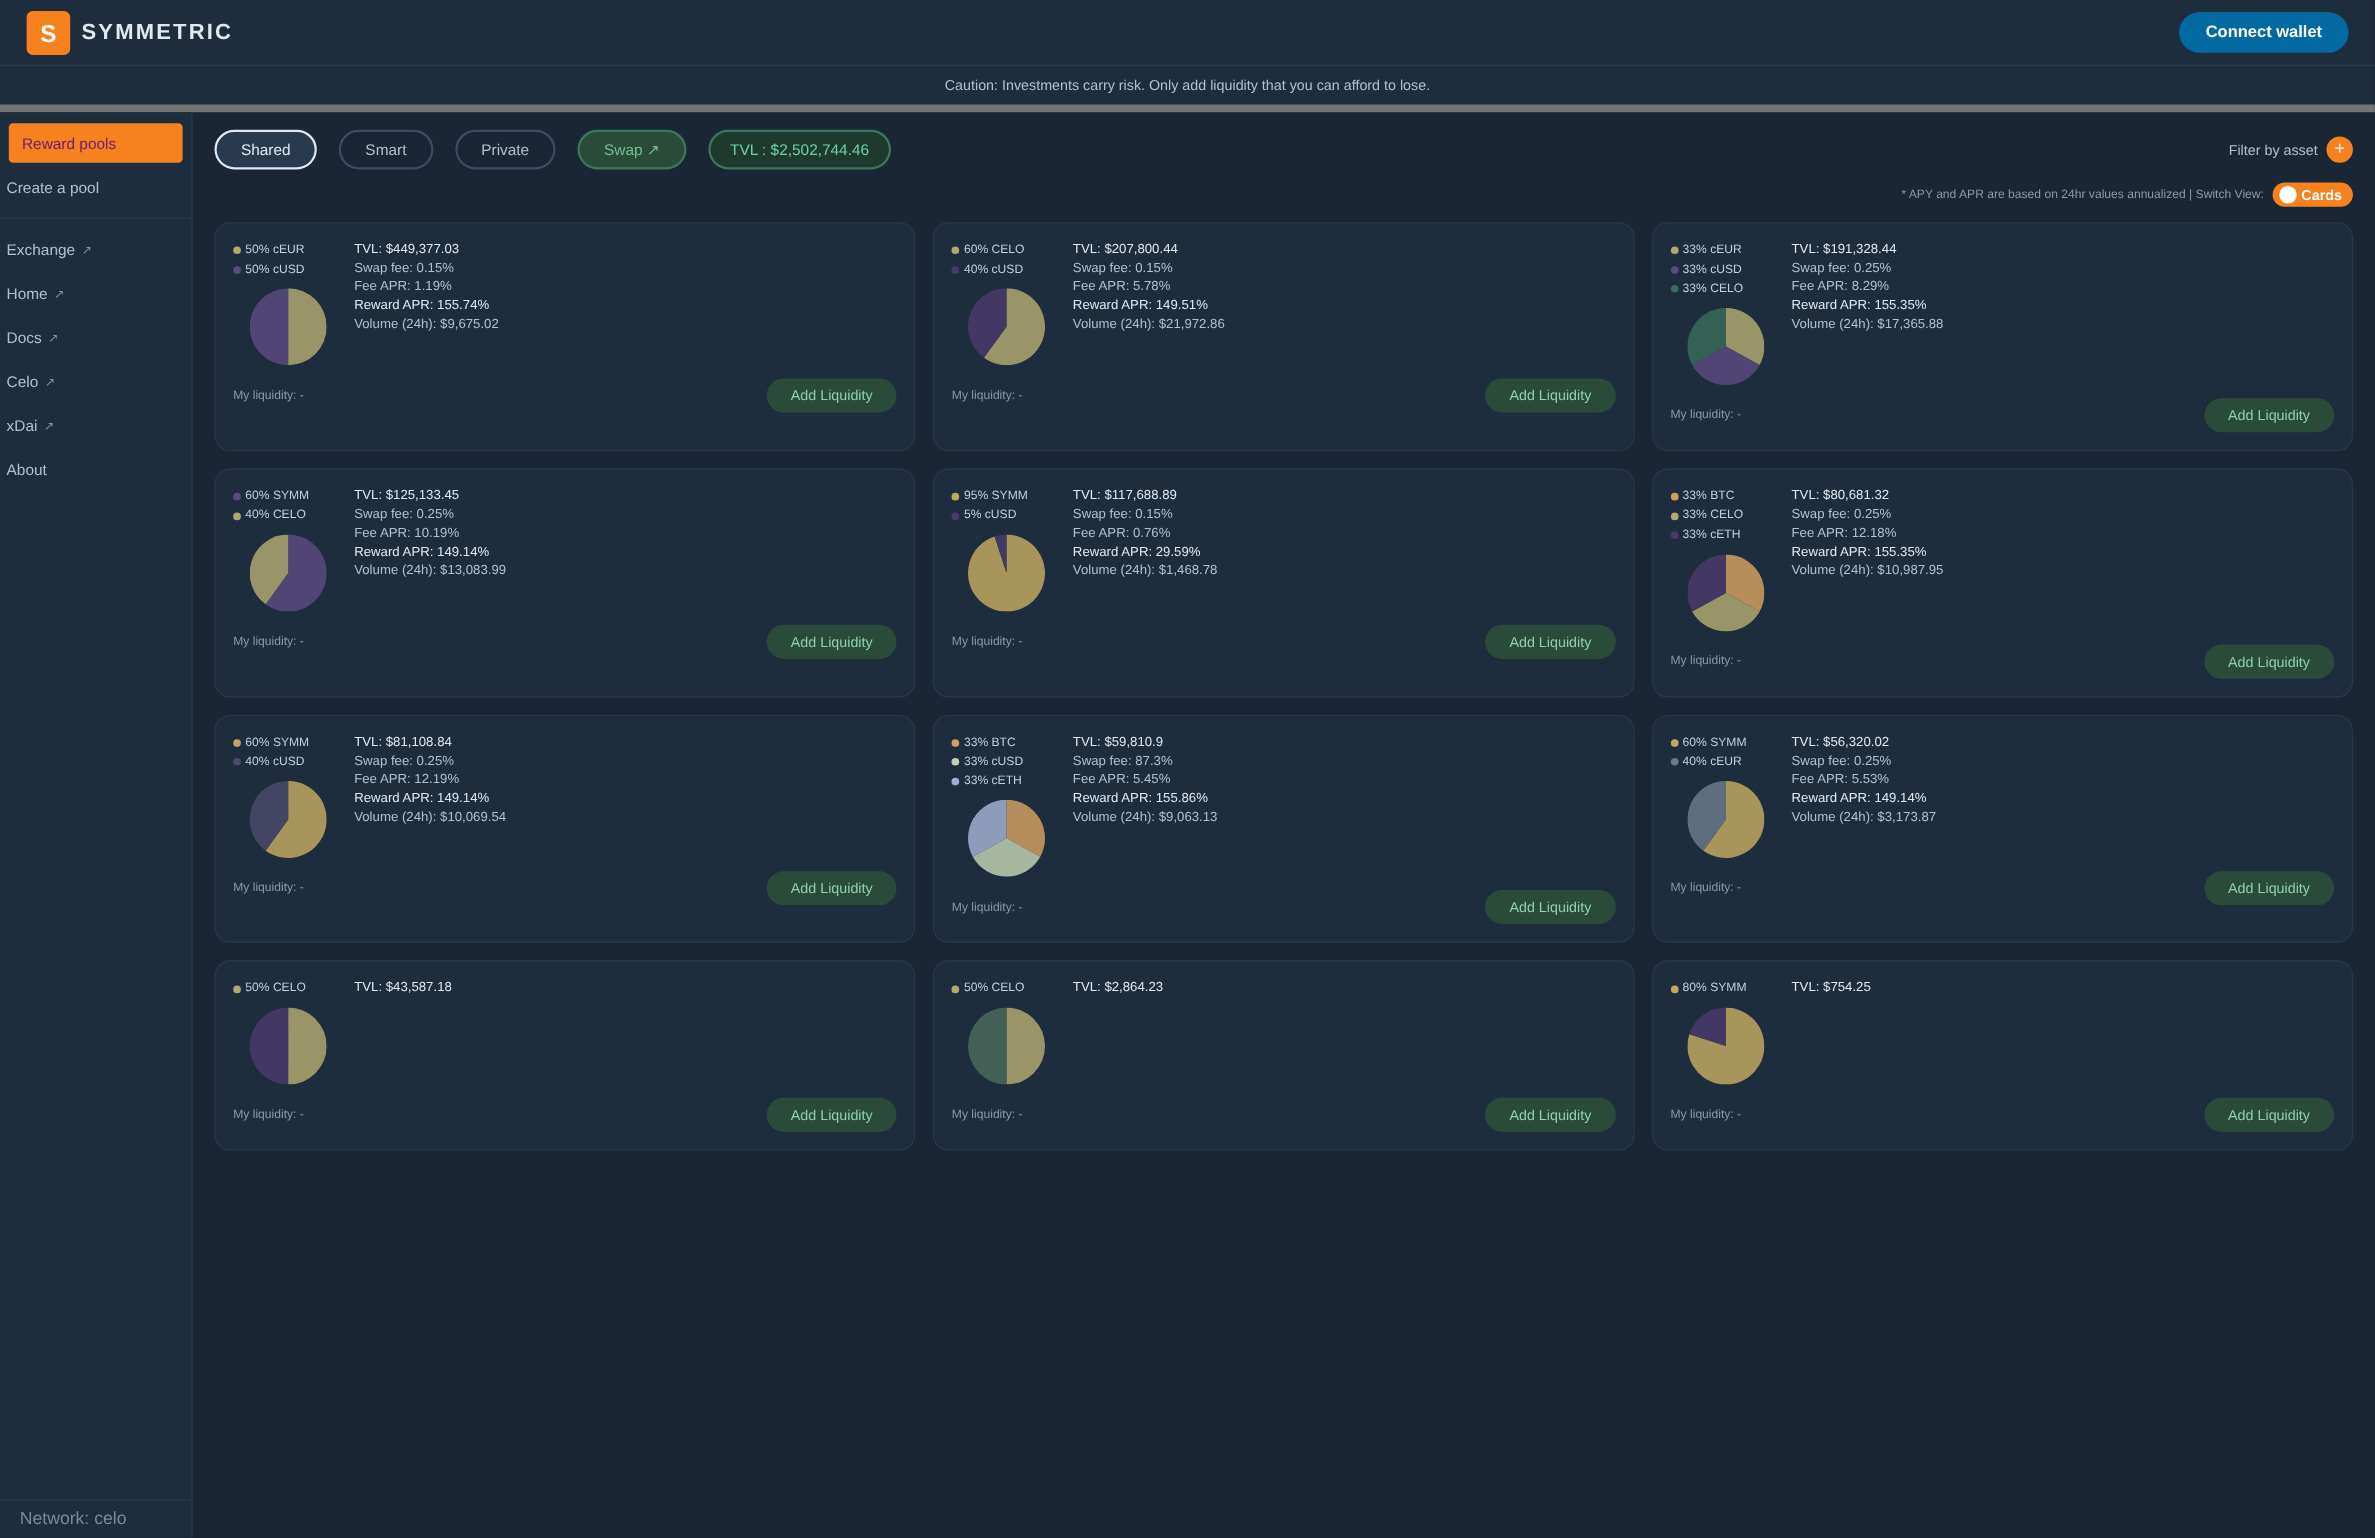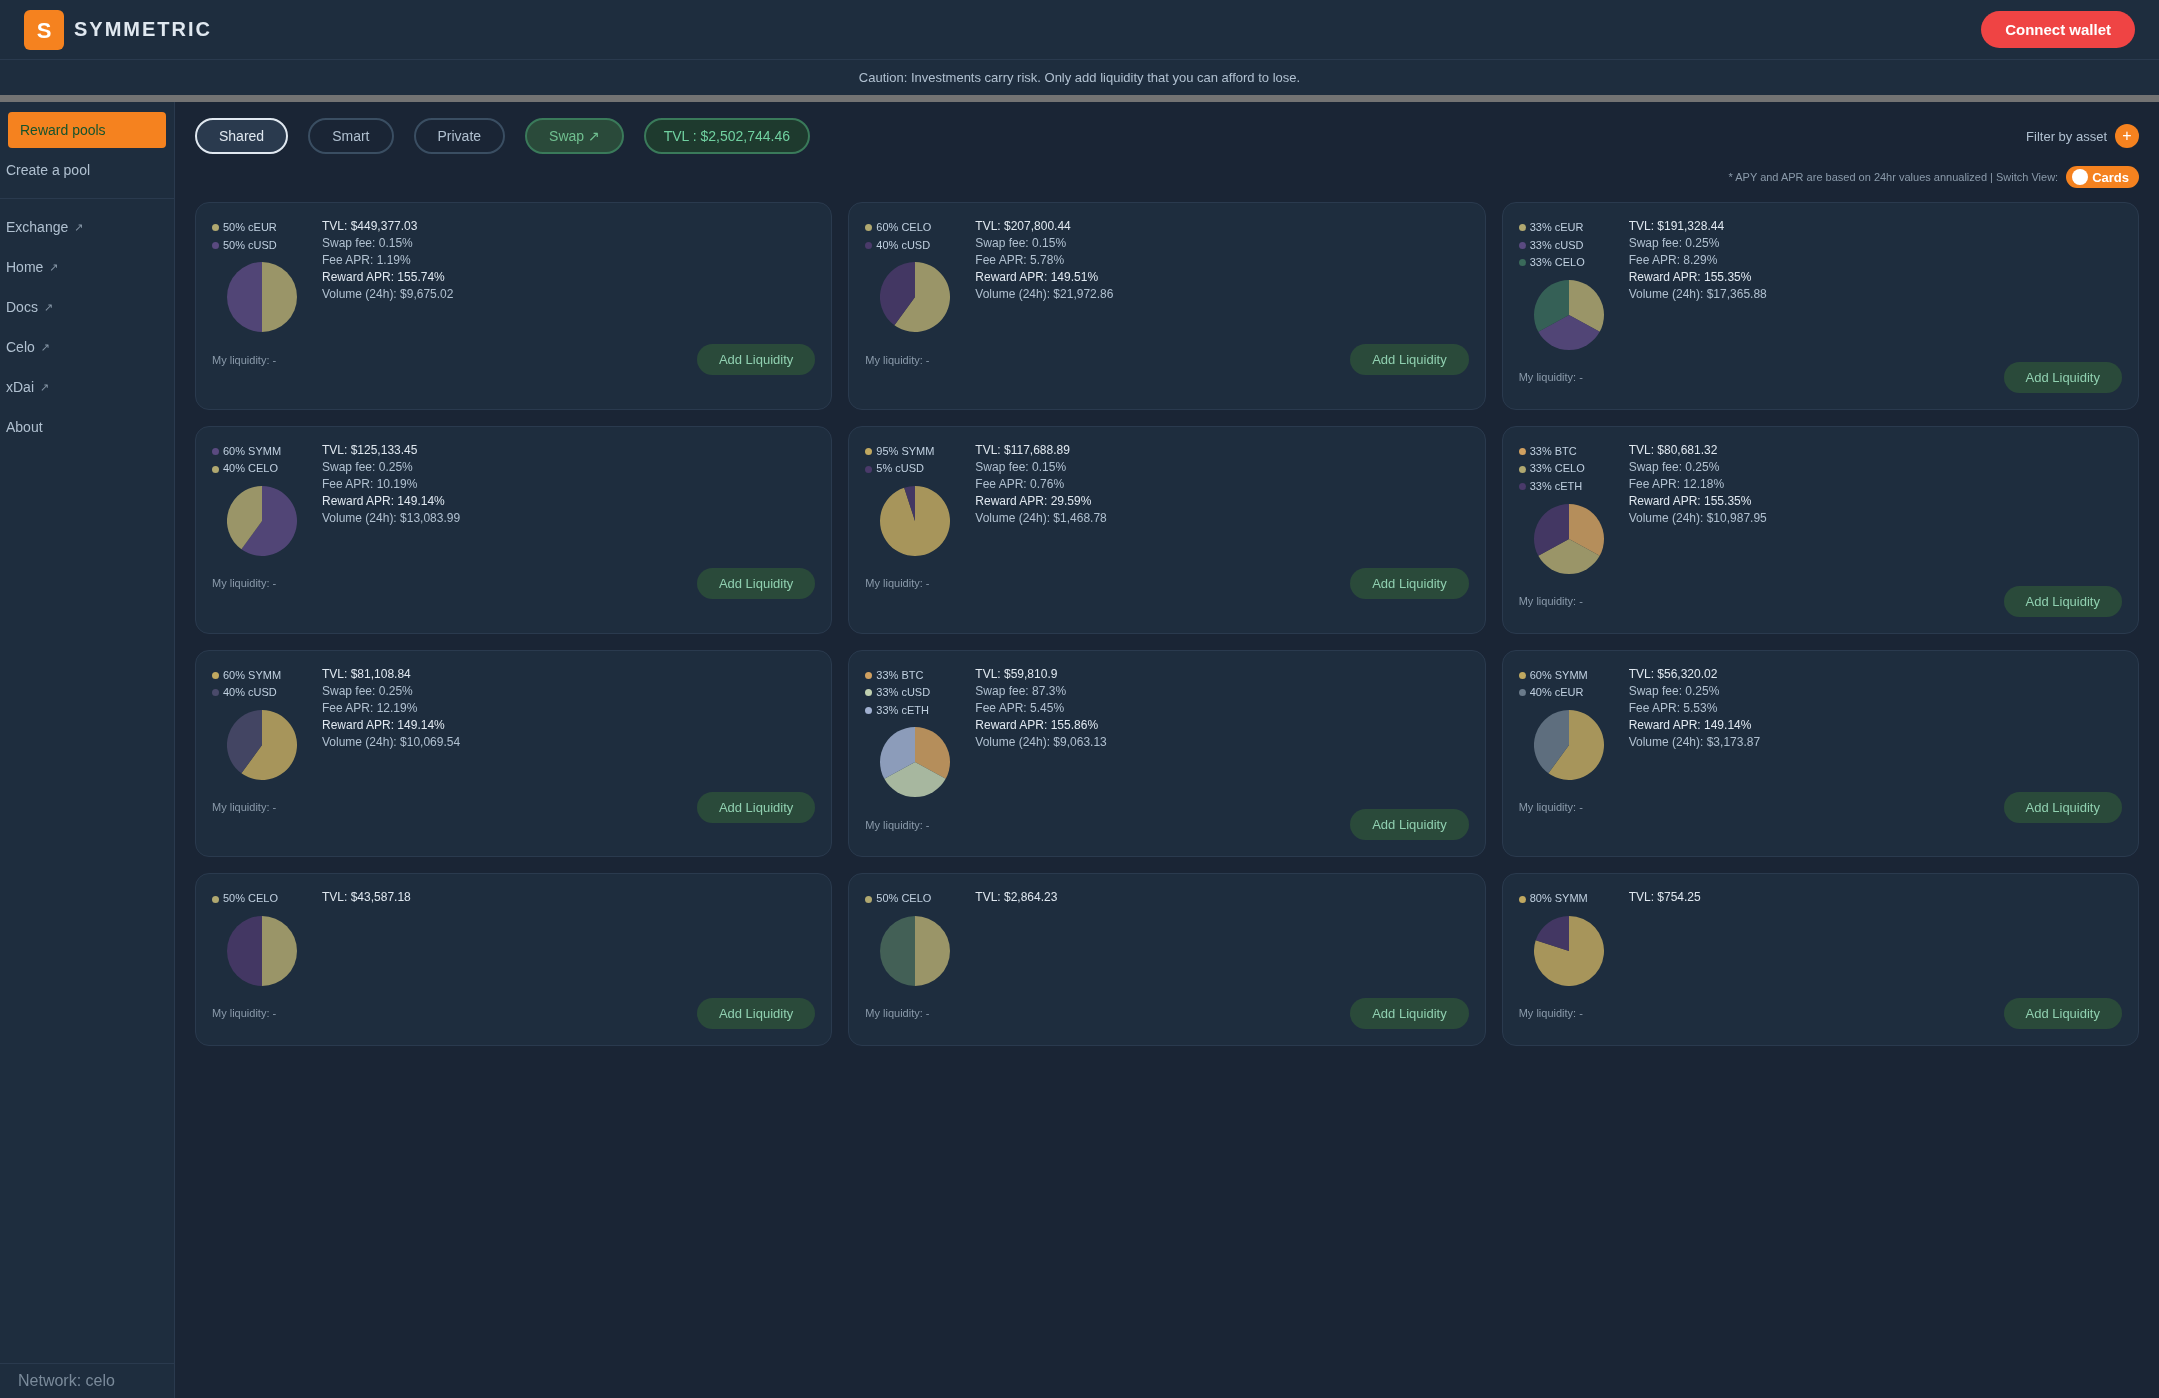--- a/index.html
+++ b/index.html
@@ -32,21 +32,21 @@
       width: 40px;
       height: 40px;
     }
     .logo-text {
       font-size: 20px;
       font-weight: 700;
       letter-spacing: 2px;
       color: #e0e8f0;
     }
     .connect-wallet-btn {
-      background: #ef4444;
+      background: #0369a1;
       color: #fff;
       border: none;
       border-radius: 24px;
       padding: 10px 24px;
       font-size: 15px;
       font-weight: 600;
       cursor: pointer;
     }
 
     
@@ -81,21 +81,21 @@
       padding: 12px 6px;
       cursor: pointer;
       font-size: 14px;
       color: #b0c0d0;
       display: flex;
       align-items: center;
       gap: 6px;
     }
     .sidebar-item.active {
       background: #f5821f;
-      color: #14532d;
+      color: #701a75;
       border-radius: 4px;
       margin: 2px 8px;
       padding: 10px 12px;
     }
     .sidebar-divider {
       height: 1px;
       background: #2a3a4e;
       margin: 8px 0;
     }
     .sidebar-bottom {

